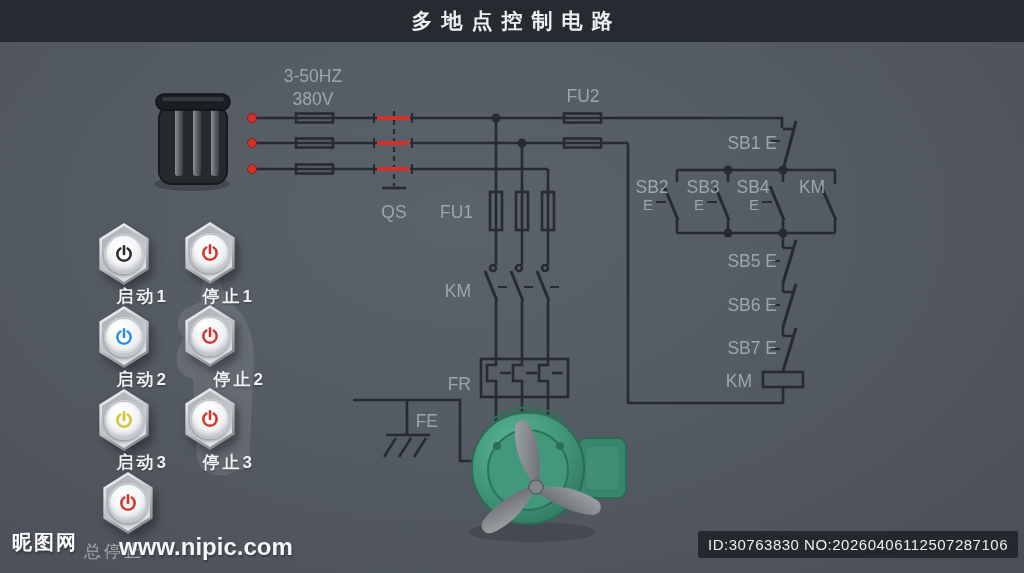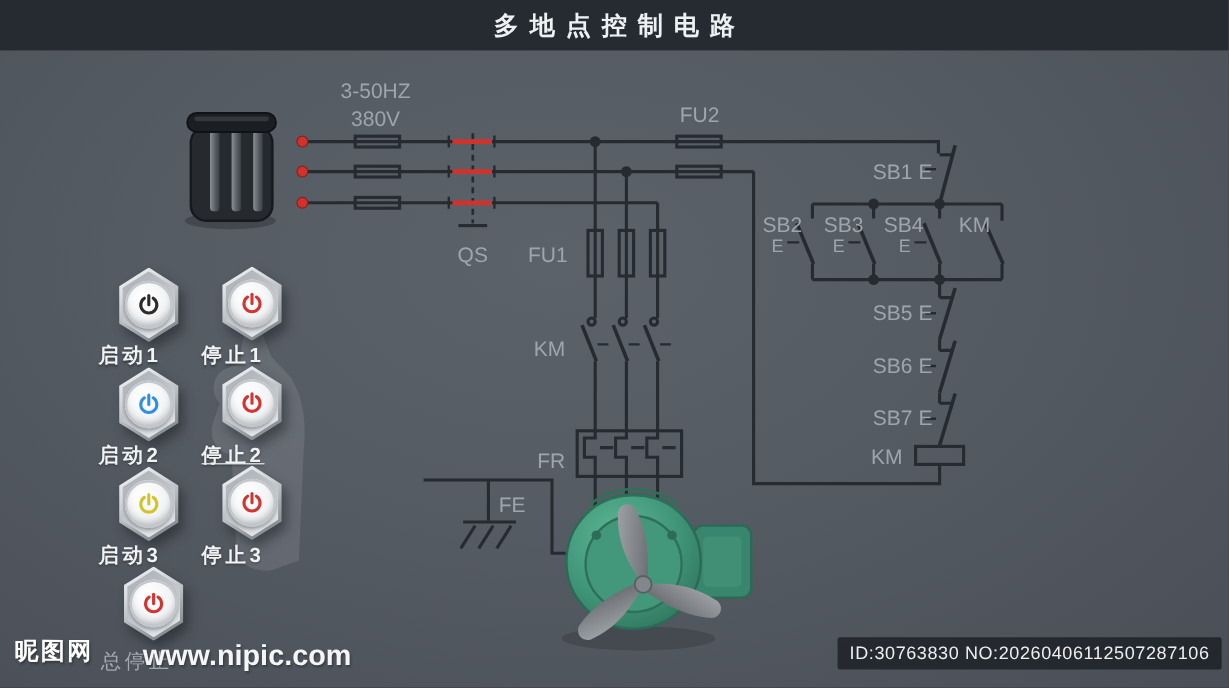--- a/index.html
+++ b/index.html
@@ -20,21 +20,21 @@
   .btn{position:absolute;width:56px;height:62px;filter:drop-shadow(4px 6px 5px rgba(18,20,24,.45));}
   .hex{position:absolute;inset:0;clip-path:polygon(50% 0%,94% 25%,94% 75%,50% 100%,6% 75%,6% 25%);
        background:linear-gradient(150deg,#fafbfc 0%,#cfd3d7 38%,#9aa0a6 70%,#6f747a 100%);}
   .hex::before{content:"";position:absolute;inset:3px;
        clip-path:polygon(50% 0%,94% 25%,94% 75%,50% 100%,6% 75%,6% 25%);
        background:linear-gradient(330deg,#f2f3f5 0%,#c6cacf 45%,#a7acb2 100%);}
   .face{position:absolute;left:50%;top:50%;width:40px;height:40px;margin:-20px 0 0 -20px;border-radius:50%;
        background:radial-gradient(circle at 38% 32%,#ffffff 0%,#f2f3f5 55%,#cdd1d5 100%);
        box-shadow:inset 0 0 0 2px #c3c7cb, inset 0 -4px 6px rgba(60,64,70,.28), 0 2px 3px rgba(30,33,38,.35);
        display:flex;align-items:center;justify-content:center;}
-  .blabel{position:absolute;width:90px;text-align:left;color:#f0f2f4;font-size:17px;
+  .blabel{position:absolute;width:90px;text-align:right;color:#f0f2f4;font-size:17px;
        letter-spacing:3px;text-indent:3px;font-weight:bold;text-shadow:0 1px 2px rgba(20,22,26,.5);}
   
   #totalstop-label{position:absolute;left:84px;top:540px;color:#a4aab0;font-size:17px;letter-spacing:3px;}
   #logo{position:absolute;left:12px;top:529px;color:#ffffff;font-size:20px;font-weight:bold;letter-spacing:2px;
         text-shadow:1px 2px 2px rgba(25,28,32,.5);}
   #siteurl{position:absolute;left:119px;top:533px;color:#f4f5f6;font-size:24px;font-weight:bold;
         text-shadow:1px 2px 2px rgba(25,28,32,.45);}
   #idbadge{position:absolute;right:6px;top:531px;background:rgba(26,30,35,.78);color:#eceef0;
         font-size:15px;padding:5px 10px;border-radius:2px;letter-spacing:.5px;}
 </style>
@@ -240,21 +240,21 @@
 
   <div class="btn" style="left:182px;top:305px;">
     <div class="hex"></div>
     <div class="face">
       <svg width="22" height="22" viewBox="0 0 24 24" fill="none" stroke-width="2.8" stroke-linecap="round" stroke="#d23530">
         <path d="M12 3.5 V12"></path>
           <path d="M8 6 A7.3 7.3 0 1 0 16 6"></path>
       </svg>
     </div>
   </div>
-  <div class="blabel" style="left:165px;top:368px;text-decoration:underline;">停止2</div>
+  <div class="blabel" style="left:176px;top:368px;">停止2</div>
 
   <div class="btn" style="left:96px;top:389px;">
     <div class="hex"></div>
     <div class="face">
       <svg width="22" height="22" viewBox="0 0 24 24" fill="none" stroke-width="2.8" stroke-linecap="round" stroke="#d2c42e">
         <path d="M12 3.5 V12"></path>
           <path d="M8 6 A7.3 7.3 0 1 0 16 6"></path>
       </svg>
     </div>
   </div>

